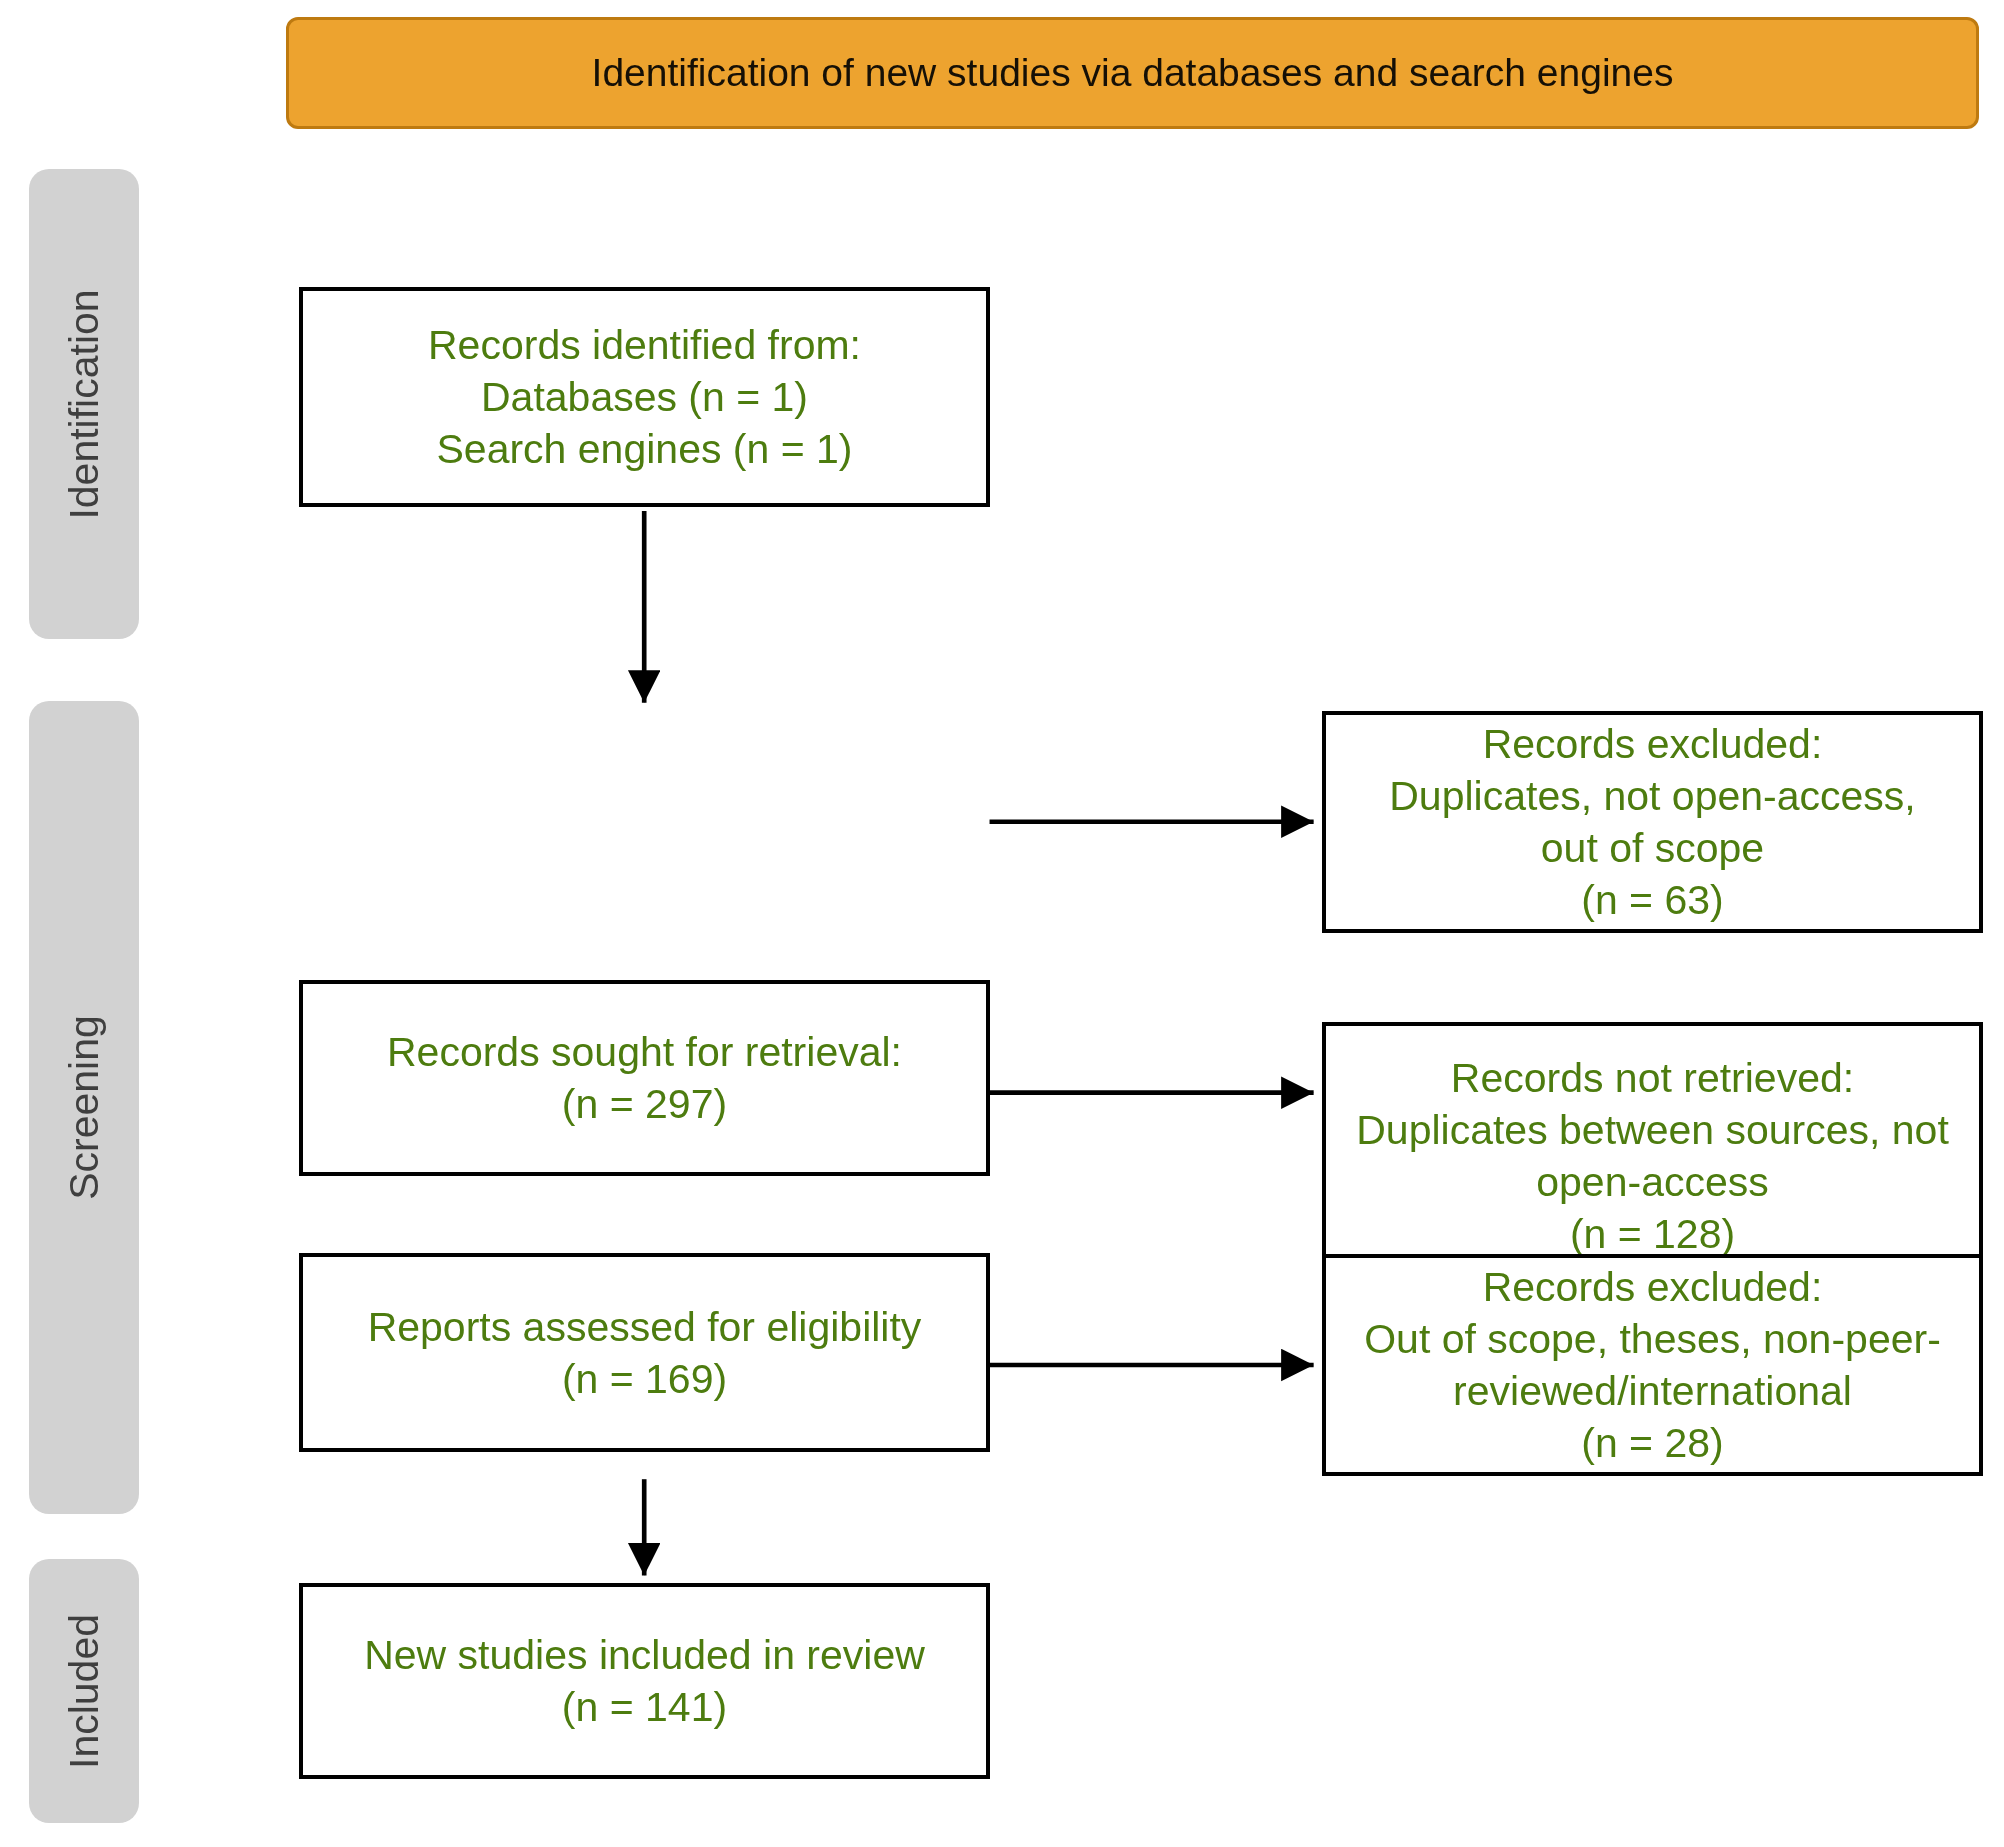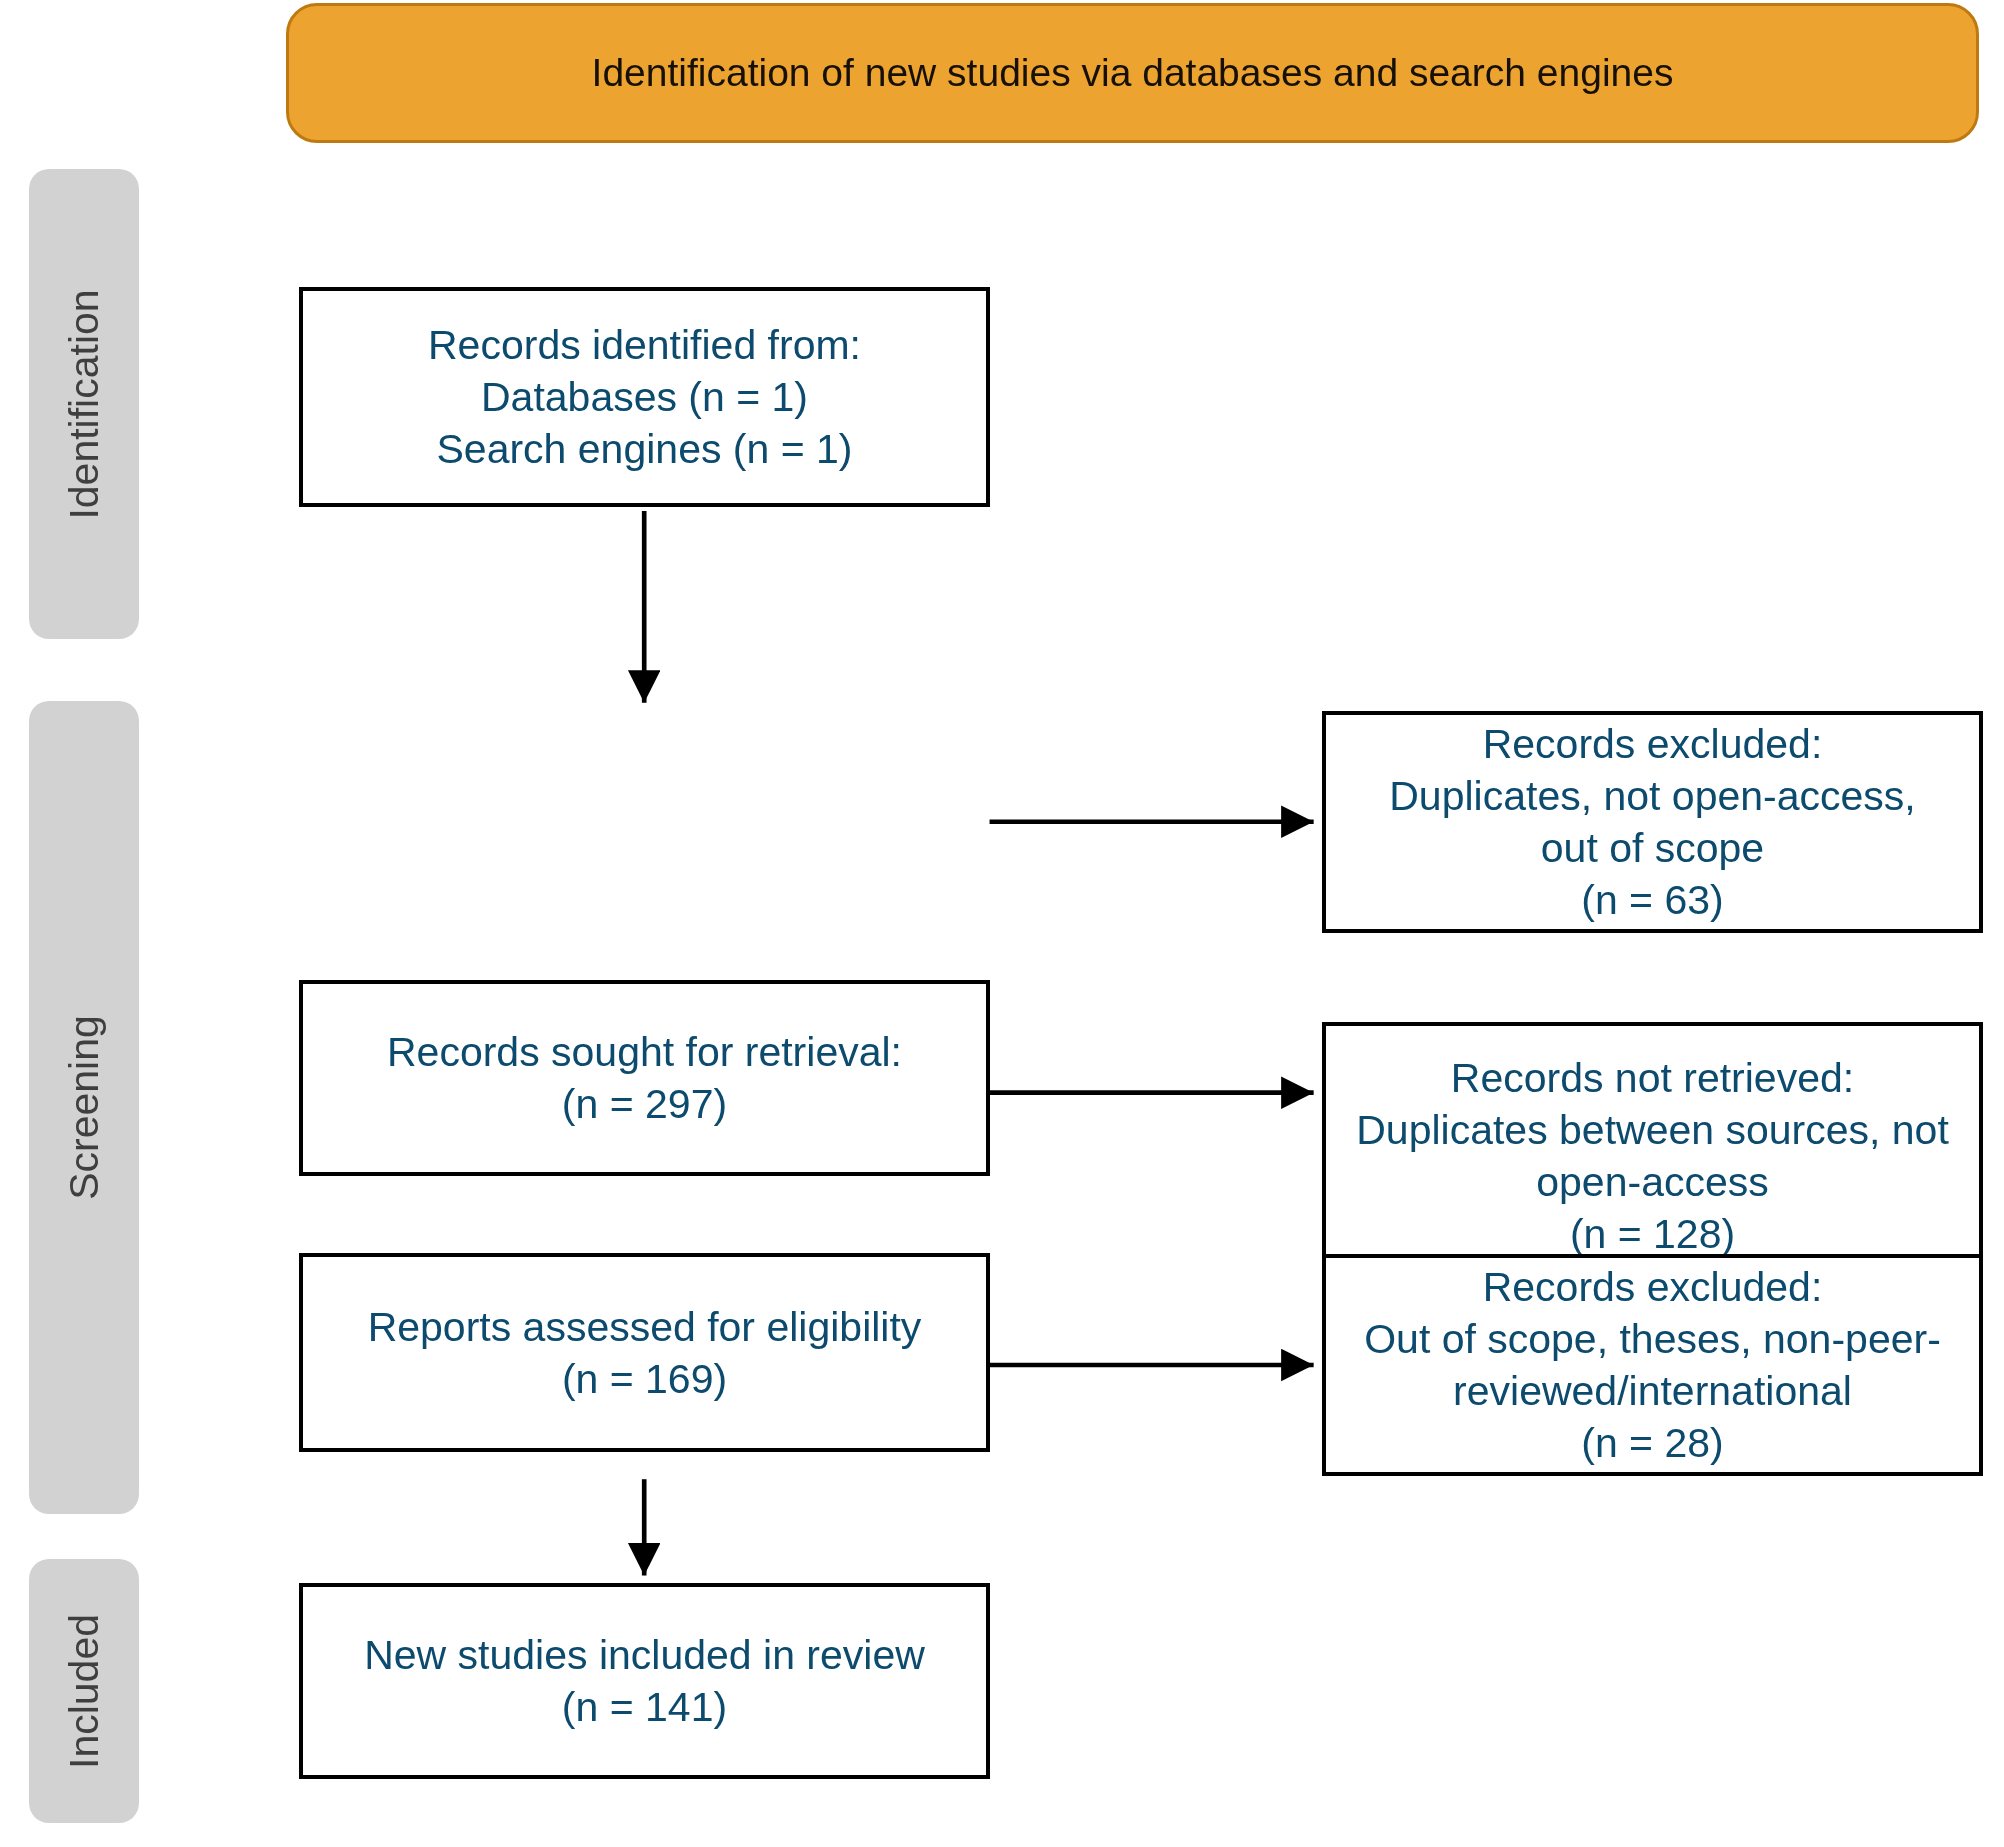--- a/index.html
+++ b/index.html
@@ -7,26 +7,26 @@
     position: relative;
     width: 2005px;
     height: 1848px;
     background: #ffffff;
     font-family: "Liberation Sans", sans-serif;
   }
 
   
   .banner {
     position: absolute;
-    left: 286px; top: 3px;
-    width: 1693px; height: 140px;
+    left: 286px; top: 17px;
+    width: 1693px; height: 112px;
     box-sizing: border-box;
     background: #EDA32F;
     border: 3.3px solid #BE7A10;
-    border-radius: 31px;
+    border-radius: 12px;
     display: flex; align-items: center; justify-content: center;
     font-size: 39px; color: #161006;
   }
 
   
   .stage {
     position: absolute;
     left: 29px; width: 110px;
     background: #D2D2D2;
     border-radius: 20px;
@@ -43,21 +43,21 @@
   }
 
   
   .fbox {
     position: absolute;
     box-sizing: border-box;
     background: #FFFFFF;
     border: 4.6px solid #000000;
     display: flex; align-items: center; justify-content: center;
     text-align: center;
-    font-size: 41px; line-height: 52px; color: #0c4a6e;
+    font-size: 41px; line-height: 52px; color: #4d7c0f;
     padding: 0 10px;
   }
   .fbox .txt { white-space: pre-line; }
 
   .col-main { left: 299px;  width: 691px; }
   .col-side { left: 1322px; width: 661px; }
 
   .m0 { top: 287px;  height: 220px; }
   .m1 { top: 711px; height: 222px; }
   .m2 { top: 980px; height: 196px; }

